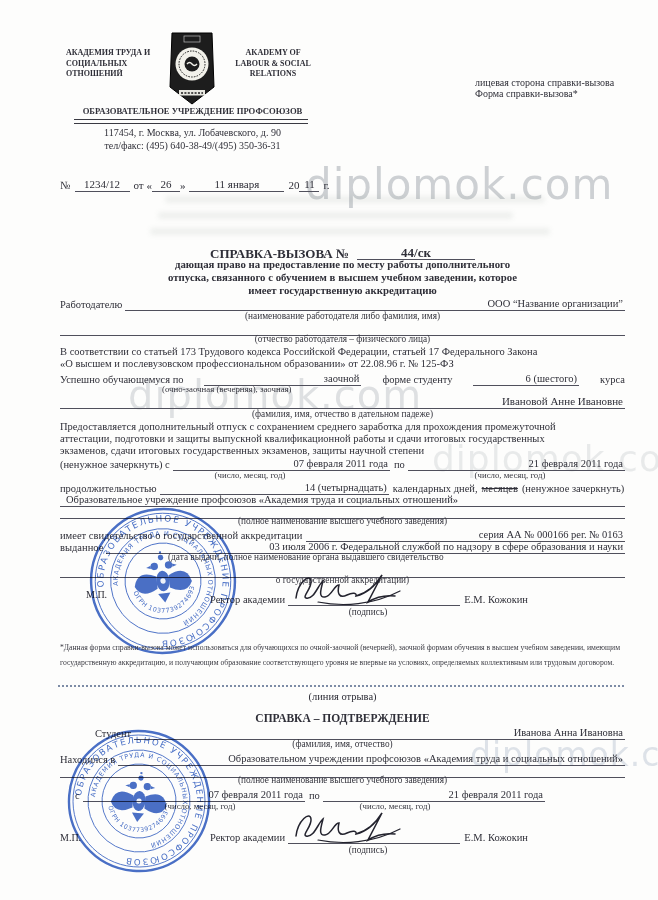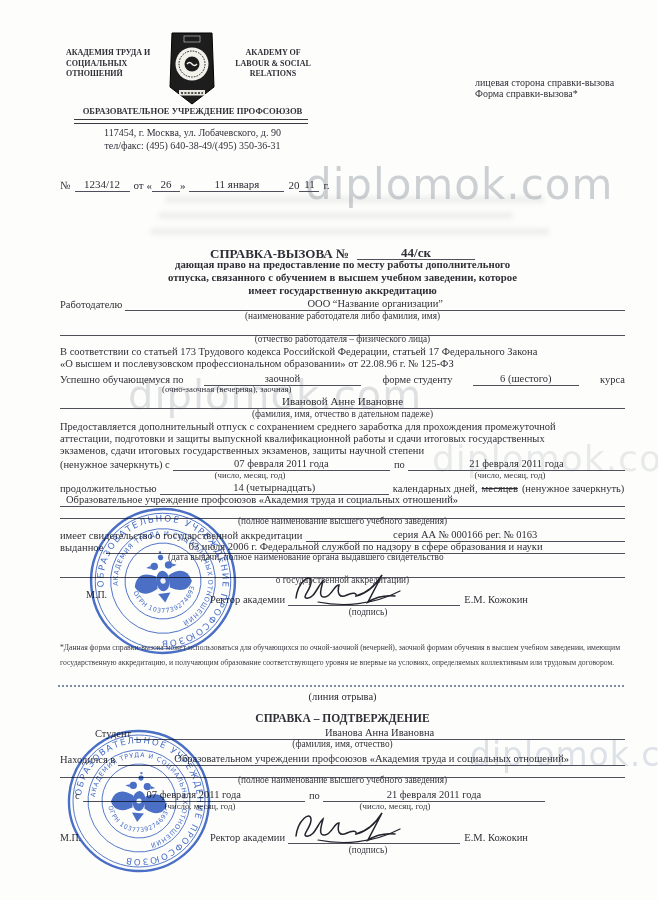--- a/index.html
+++ b/index.html
@@ -1,21 +1,21 @@
 <!DOCTYPE html>
 <html><head>
 <meta charset="utf-8">
 <style>
   html,body{margin:0;padding:0;background:#ffffff;}
   .page{position:relative;width:658px;height:900px;background:#fdfdfc;overflow:hidden;
         font-family:"Liberation Serif",serif;color:#2f2f38;}
   .abs{position:absolute;}
   .row{position:absolute;left:60px;width:565px;display:flex;align-items:flex-end;
        font-size:10.5px;line-height:13px;white-space:nowrap;}
-  .fill{flex:1;border-bottom:1px solid #50505c;text-align:center;padding:0 2px;height:13px;}
+  .fill{flex:1;border-bottom:1px solid #50505c;text-align:right;padding:0 2px;height:13px;}
   .fill-left{text-align:left;padding-left:6px;}
   .u{display:inline-block;border-bottom:1px solid #50505c;text-align:center;height:13px;}
   .center{text-align:center;}
   .b{font-weight:bold;}
   .hint{font-size:9.3px;color:#34343d;}
   .lbl{margin-right:3px;}
   .ml{margin-left:4px;}
   .wm{position:absolute;font-family:"DejaVu Sans",sans-serif;font-weight:normal;
       color:#9aa0a8;letter-spacing:1px;filter:blur(.7px);pointer-events:none;}
   .ghost{position:absolute;background:#8e9a90;opacity:.13;filter:blur(2.5px);height:7px;border-radius:3px;}

